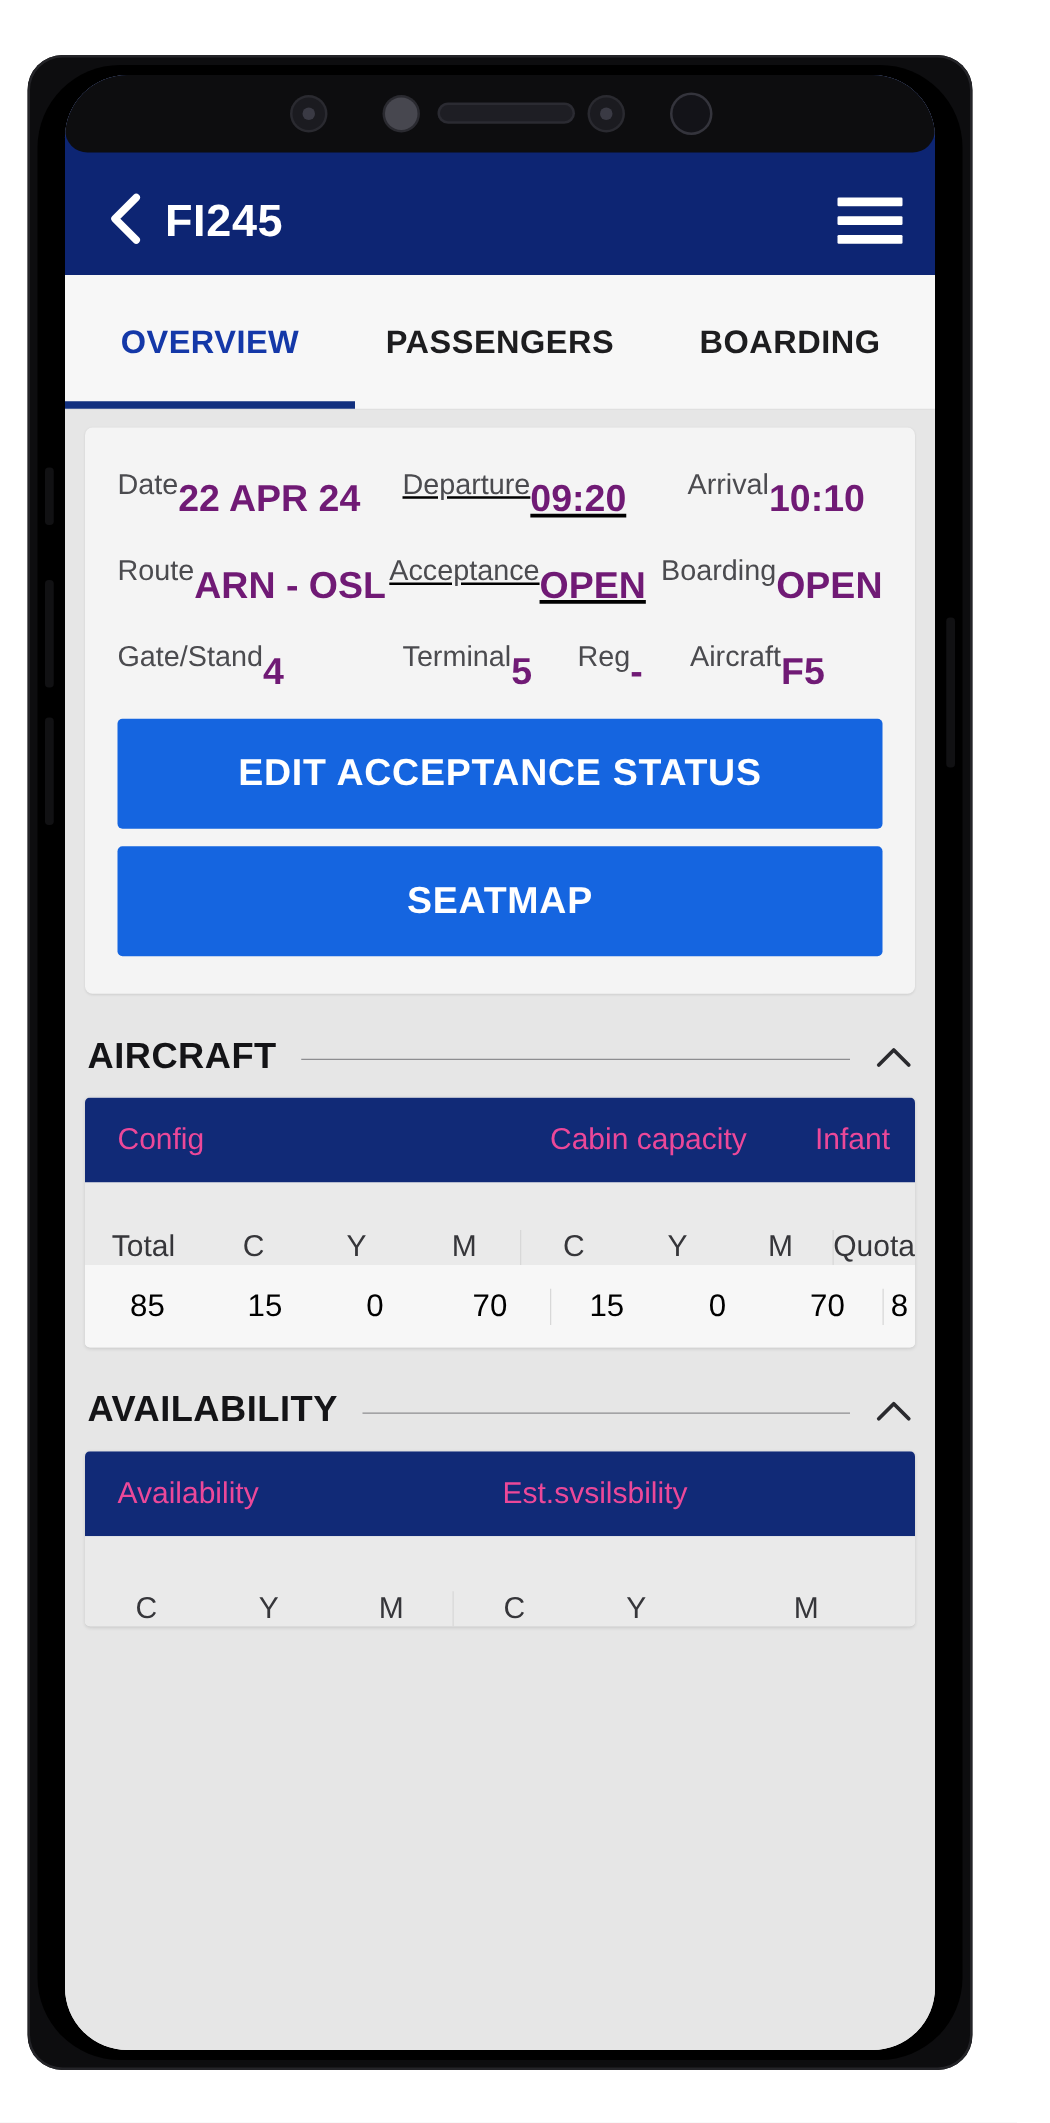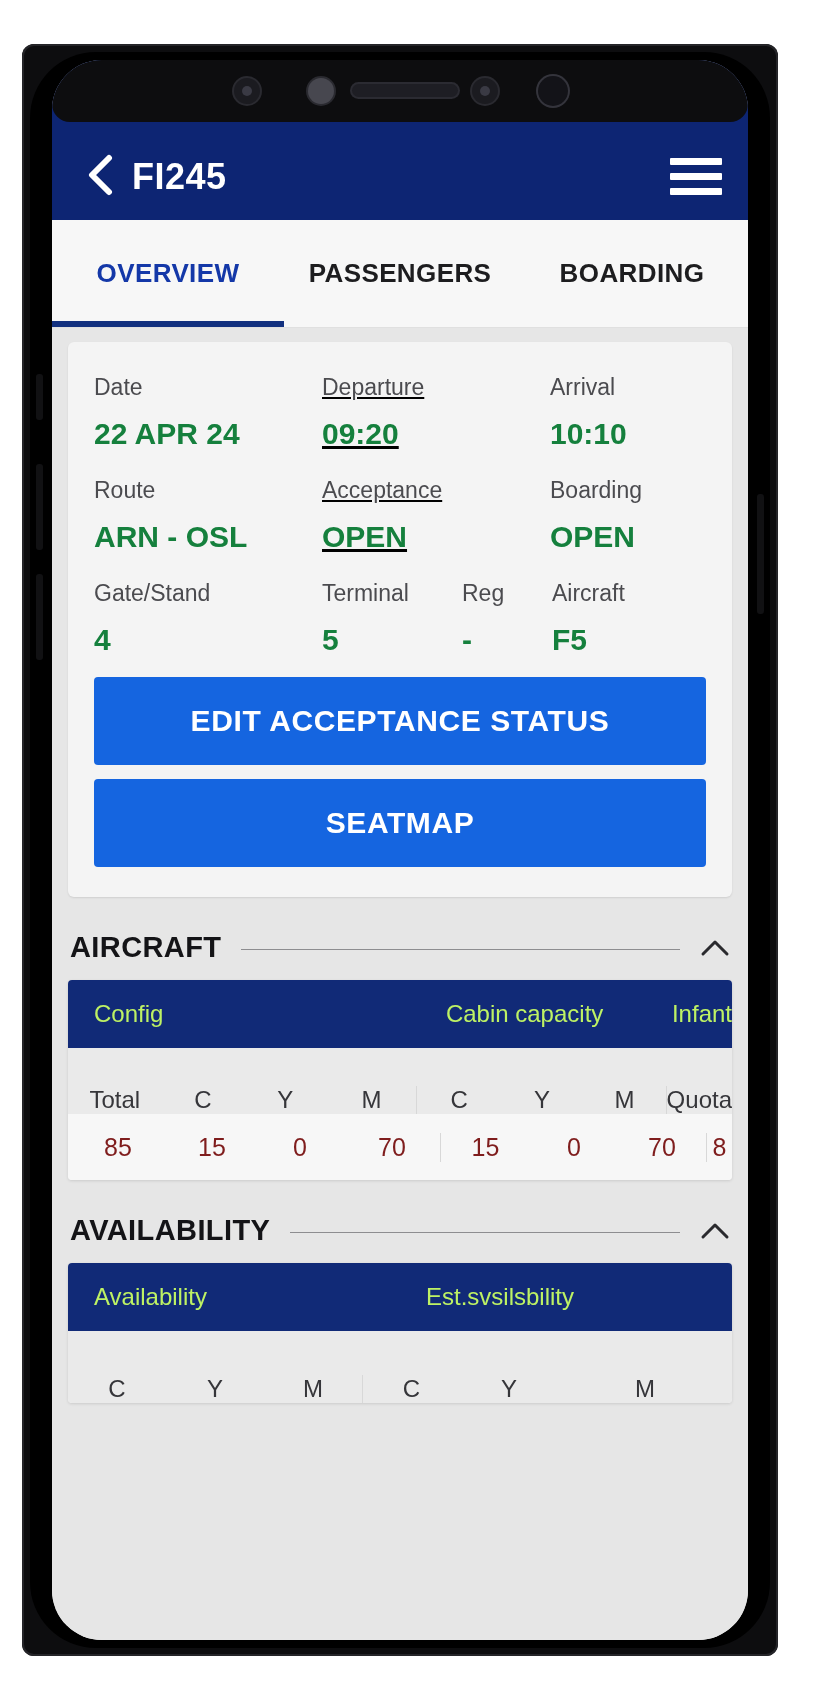--- a/index.html
+++ b/index.html
@@ -13,21 +13,21 @@
   }
 
   
   #phone-frame {
     position: absolute;
     left: 22px;
     top: 44px;
     width: 756px;
     height: 1612px;
     background: #0d0d0f;
-    border-radius: 12px;
+    border-radius: 28px;
     box-shadow: 0 0 0 2px #242428 inset;
   }
   #phone-bezel-inner {
     position: absolute;
     left: 8px;
     top: 8px;
     right: 8px;
     bottom: 8px;
     background: #000000;
     border-radius: 66px;
@@ -193,32 +193,32 @@
     background: #f4f4f4;
     border-radius: 6px;
     padding: 32px 26px 30px 26px;
     box-shadow: 0 1px 2px rgba(0,0,0,0.10);
   }
   .info-row {
     display: flex;
     margin-bottom: 26px;
   }
   .info-row:last-of-type { margin-bottom: 20px; }
-  .info-cell { display: flex; flex-direction: column; }
+  .info-cell { display: flex; flex-direction: row; align-items: flex-end; }
   .info-label {
     font-size: 23px;
     color: #4b4b4f;
     font-weight: normal;
     margin-bottom: 16px;
     white-space: nowrap;
   }
   .info-value {
     font-size: 30px;
     font-weight: bold;
-    color: #15803d;
+    color: #701a75;
     white-space: nowrap;
   }
   
   .col-a { width: 228px; }
   .col-b { width: 228px; text-decoration: underline; }
   .col-c { flex: 1; }
   
   .col-g { width: 228px; }
   .col-t { width: 140px; }
   .col-r { width: 90px; }
@@ -266,44 +266,43 @@
   .data-table {
     margin: 0 16px;
     border-radius: 4px;
     overflow: hidden;
     box-shadow: 0 1px 3px rgba(0,0,0,0.12);
     background: #f5f5f5;
   }
   .t-head {
     display: flex;
     background: #112a77;
-    color: #bef264;
+    color: #ec4899;
     font-size: 24px;
     height: 68px;
     align-items: center;
-    gap: 24px;
   }
   .t-head .grp {
     display: flex;
     align-items: center;
     height: 100%;
     padding-left: 26px;
   }
   .t-sub {
     display: flex;
     background: #eaeaea;
     color: #36363a;
     font-size: 24px;
     height: 66px;
     align-items: flex-end;
   }
   .t-body {
     display: flex;
     background: #f7f7f7;
-    color: #7f1d1d;
+    color: #000000;
     font-size: 25px;
     height: 66px;
     align-items: center;
   }
   .cell {
     text-align: center;
     white-space: nowrap;
   }
   .grp-divider { border-left: 1px solid #d8d8d8; }
 

